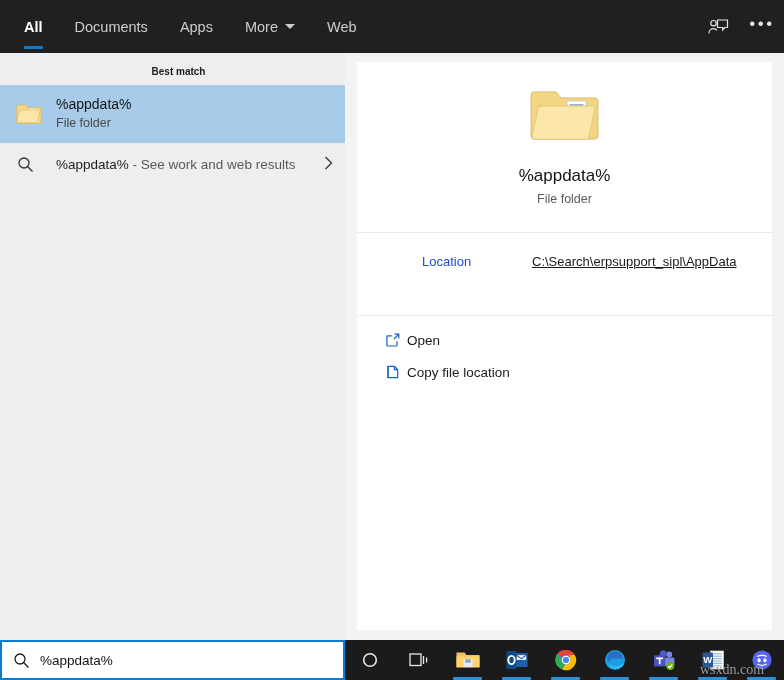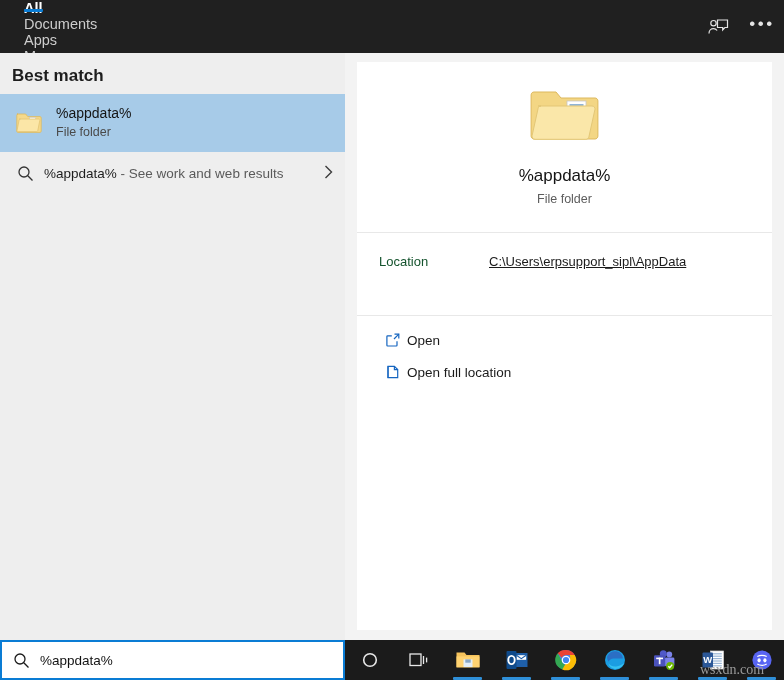--- a/index.html
+++ b/index.html
@@ -12,21 +12,21 @@
 
   #root { position: relative; width: 784px; height: 680px; }
 
   
   .topbar {
     position: absolute; top: 0; left: 0;
     width: 784px; height: 53px;
     background: #202020;
     display: flex; align-items: flex-start;
   }
-  .tabs { display: flex; align-items: flex-start; height: 53px; padding-left: 8px; flex-direction: column; }
+  .tabs { display: flex; align-items: flex-start; height: 53px; padding-left: 8px; }
   .tab {
     position: relative;
     height: 53px;
     display: flex; align-items: center;
     padding: 0 16px;
     color: #cdcdcd;
     font-size: 14.5px;
     cursor: default;
     white-space: nowrap;
   }
@@ -56,61 +56,62 @@
   }
   .dots { letter-spacing: 2.5px; font-size: 17px; line-height: 1; padding-bottom: 6px; }
 
   
   .leftpane {
     position: absolute; left: 0; top: 53px;
     width: 345px; height: 587px;
     background: #eeeeee;
   }
   .section-head {
-    font-size: 17px; font-weight: bold;
+    font-size: 10px; font-weight: bold;
     color: #1d1d1d;
     padding: 13px 0 8px 12px;
+    text-align: center;
   }
   .result-row {
     display: flex; align-items: center;
     height: 58px;
     padding-left: 12px;
     cursor: default;
   }
   .result-row.selected { background: #a7cbe8; }
   .result-ico { width: 34px; flex: 0 0 34px; display: flex; align-items: center; justify-content: center; }
   .result-txt { margin-left: 10px; display: flex; flex-direction: column; justify-content: center; }
   .result-title { font-size: 14px; color: #151515; line-height: 1.35; }
   .result-sub { font-size: 12.5px; color: #4a4a4a; line-height: 1.5; }
 
   .web-row {
     display: flex; align-items: center;
     height: 42px; padding-left: 12px; padding-right: 12px;
     cursor: default;
   }
   .web-ico { width: 26px; flex: 0 0 26px; display: flex; align-items: center; justify-content: center; color: #333; }
-  .web-label { font-size: 13.5px; color: #1d1d1d; margin-left: 6px; white-space: nowrap; }
+  .web-label { font-size: 13.5px; color: #1d1d1d; margin-left: 18px; white-space: nowrap; }
   .web-label .dim { color: #5a5a5a; }
   .chev { margin-left: auto; color: #3c3c3c; font-size: 15px; }
 
   
   .preview {
     position: absolute; left: 357px; top: 62px;
     width: 415px; height: 568px;
     background: #ffffff;
   }
   .pv-hero { padding-top: 20px; text-align: center; }
   .pv-name { margin-top: 16px; font-size: 17px; color: #141414; }
   .pv-kind { margin-top: 6px; font-size: 12.5px; color: #5c5c5c; }
   .pv-divider { margin-top: 26px; height: 1px; background: #e8e8e8; }
   .pv-location {
     display: flex; align-items: center;
     height: 56px; padding: 0 22px;
   }
-  .pv-loc-label { font-size: 13px; color: #14532d; width: 110px; flex: 0 0 110px; }
+  .pv-loc-label { font-size: 13px; color: #1d4ed8; width: 110px; flex: 0 0 110px; margin-left: 43px; }
   .pv-loc-value {
     font-size: 13px; color: #1b1b1b;
     text-decoration: underline;
     cursor: pointer;
   }
   .pv-actions { padding-top: 8px; }
   .action {
     display: flex; align-items: center;
     height: 32px; padding-left: 22px;
     cursor: default;
@@ -257,21 +258,21 @@
         </svg>
       </div>
       <div class="pv-name">%appdata%</div>
       <div class="pv-kind">File folder</div>
     </div>
 
     <div class="pv-divider"></div>
 
     <div class="pv-location">
       <div class="pv-loc-label">Location</div>
-      <div class="pv-loc-value">C:\Users\erpsupport_sipl\AppData</div>
+      <div class="pv-loc-value">C:\Search\erpsupport_sipl\AppData</div>
     </div>
 
     <div class="pv-divider"></div>
 
     <div class="pv-actions">
 
       <div class="action">
         <div class="action-ico">
           <svg width="16" height="16" viewBox="0 0 16 16" fill="none" stroke="#1565c0" stroke-width="1.2">
             <path d="M9.5 2.2h4.3v4.3"></path>
@@ -283,21 +284,21 @@
       </div>
 
       <div class="action">
         <div class="action-ico">
           <svg width="16" height="16" viewBox="0 0 16 16" fill="none" stroke="#1565c0" stroke-width="1.2">
             <path d="M3 2.3h6.4l3.3 3.3v8.1H3z"></path>
             <path d="M3 2.3 L3 14"></path>
             <path d="M9.4 2.3v3.3h3.3"></path>
           </svg>
         </div>
-        <div class="action-label">Open full location</div>
+        <div class="action-label">Copy file location</div>
       </div>
 
 
     </div>
   </div>
 
   <div class="taskbar"></div>
 
   <div class="searchbox">
     <div class="sb-ico">

